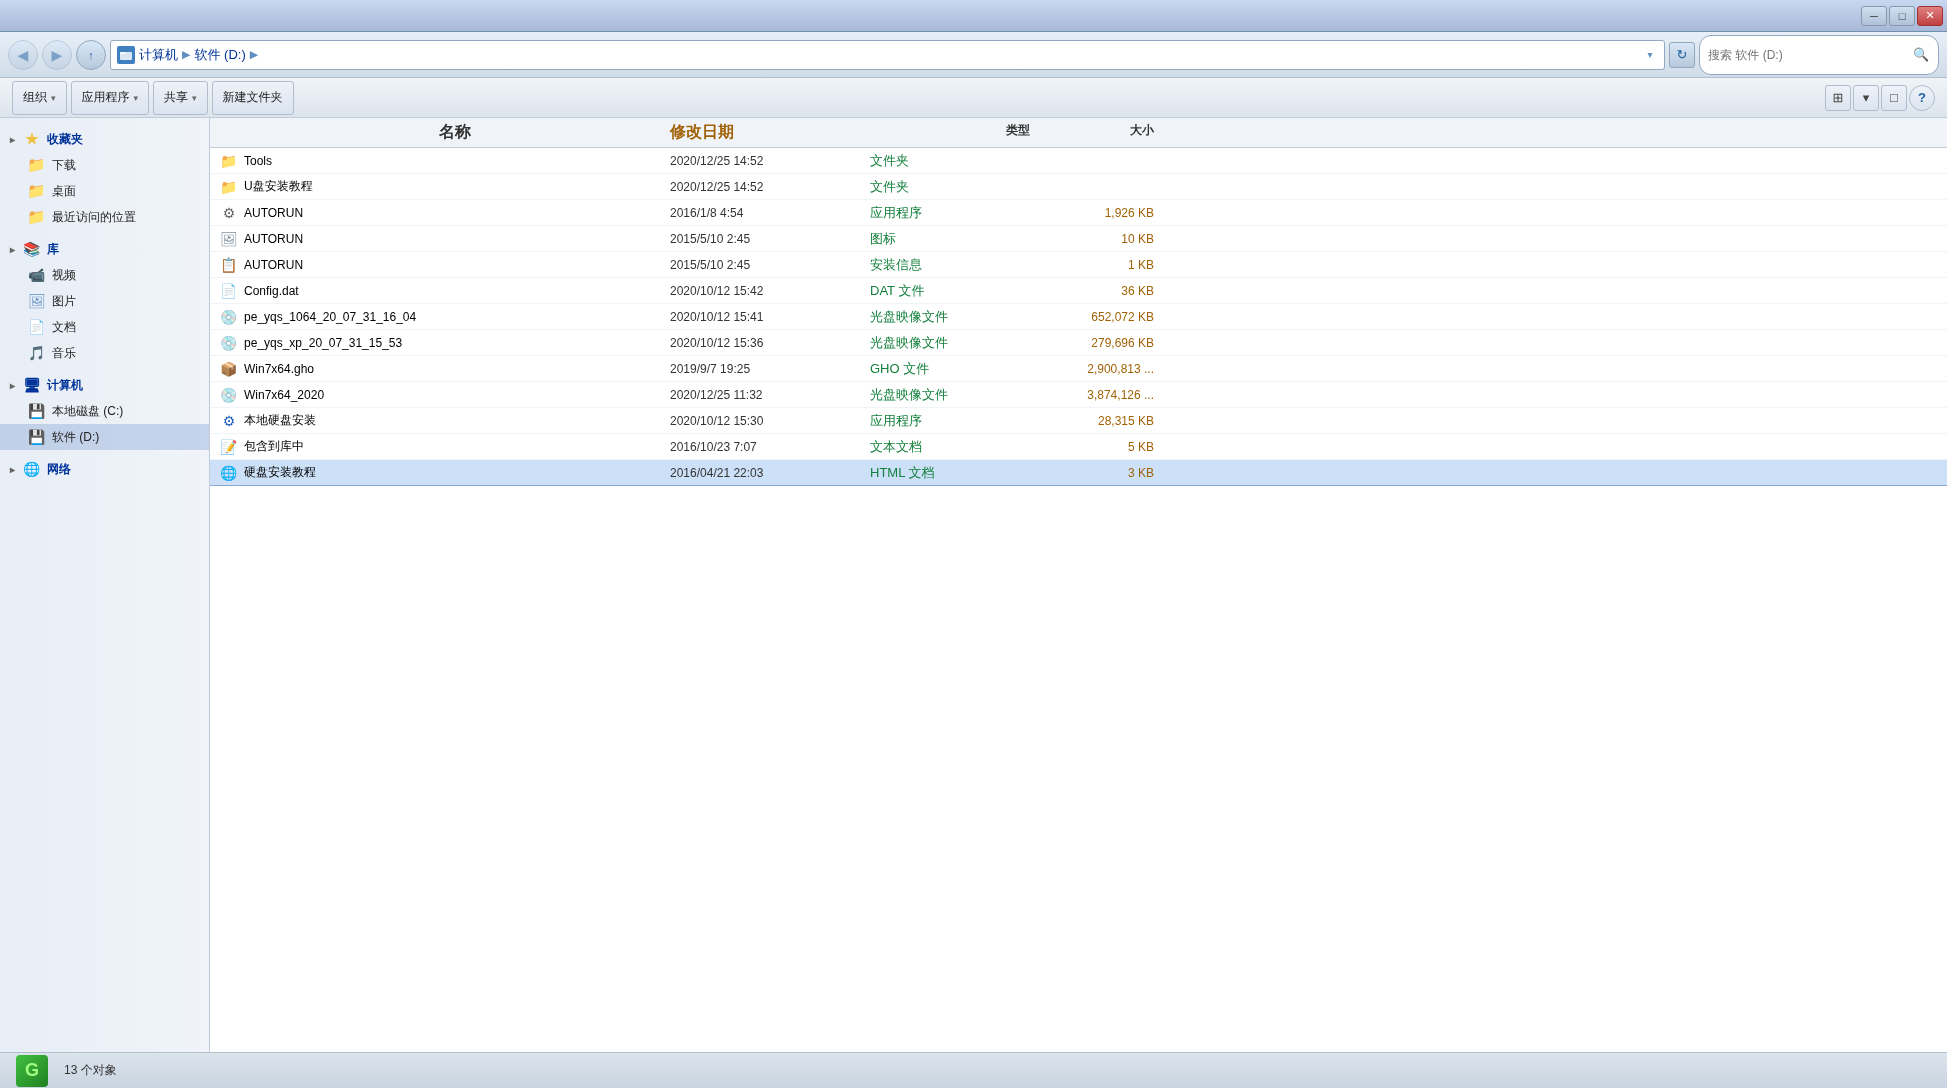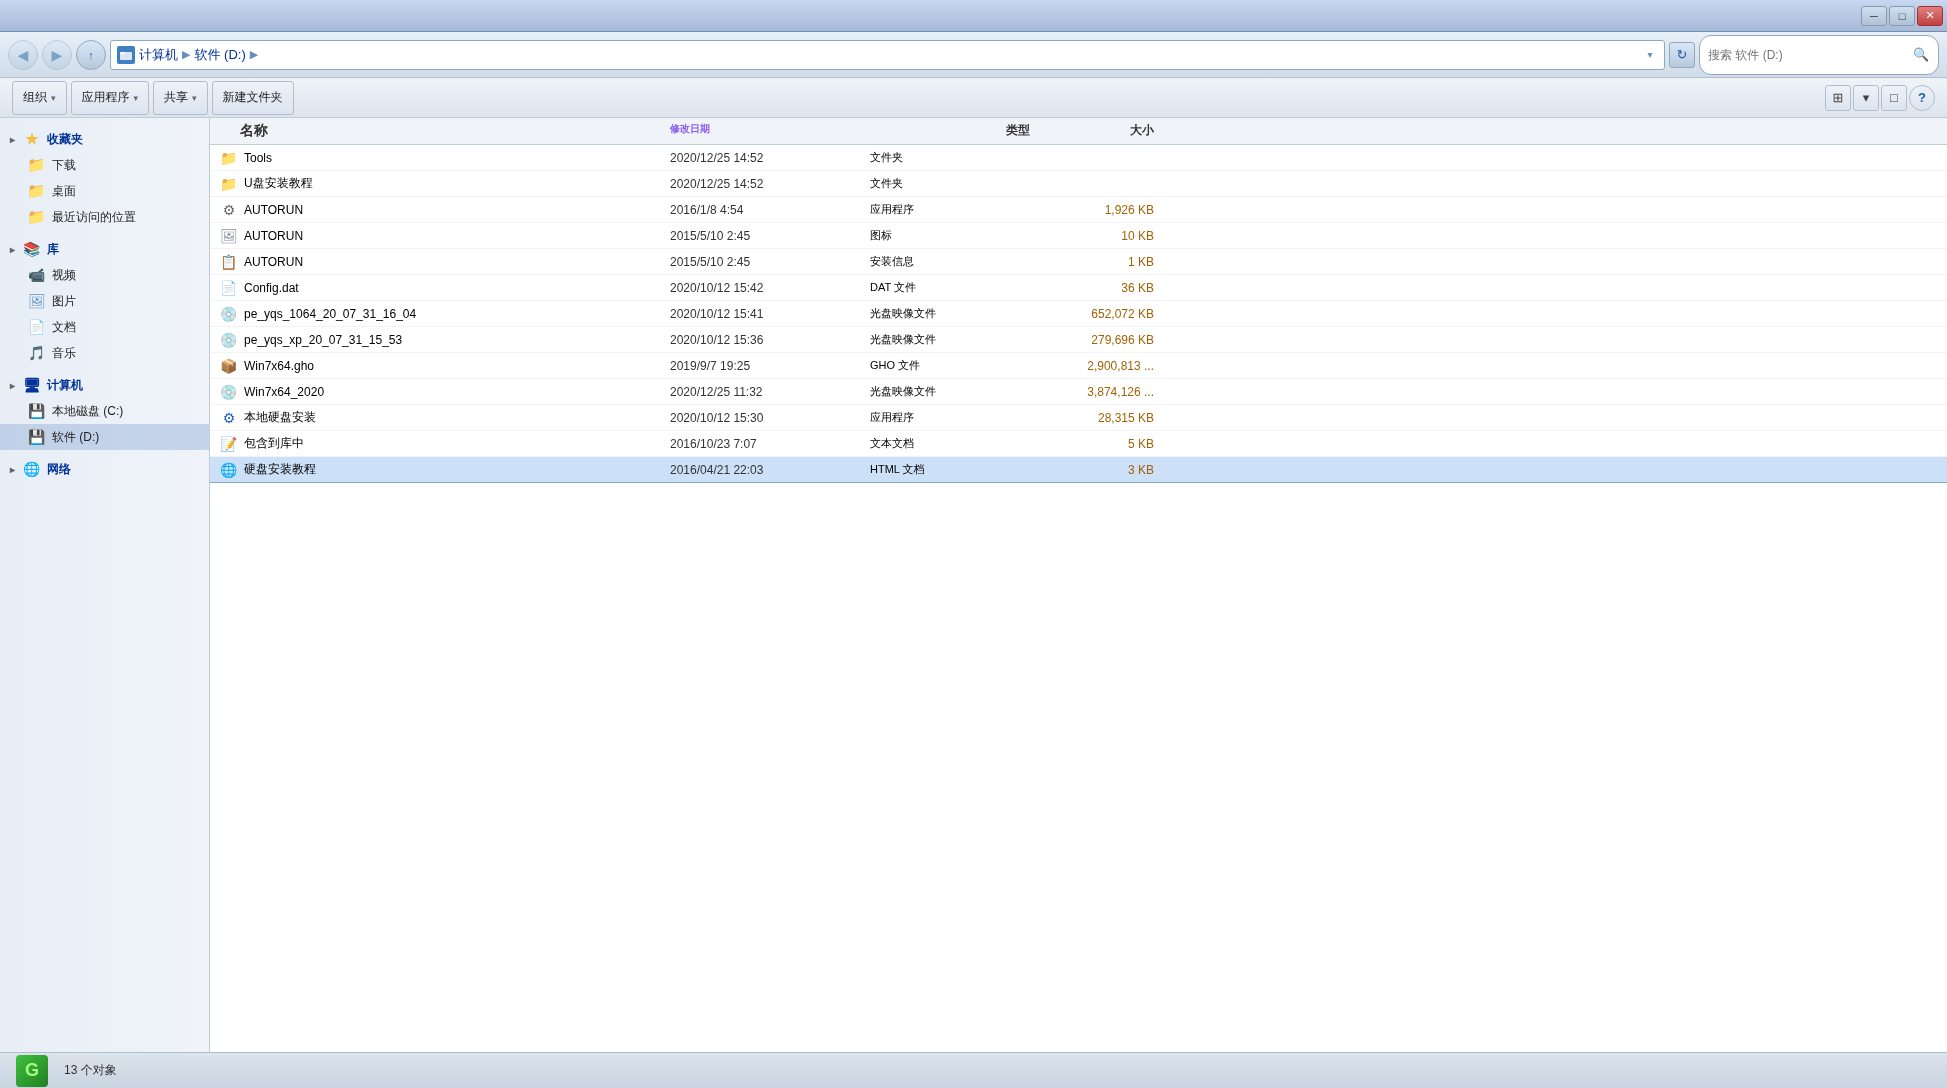--- a/index.html
+++ b/index.html
@@ -271,22 +271,22 @@
     }
     .file-list-header {
       display: flex;
       padding: 4px 0;
       border-bottom: 1px solid #c0ccd8;
       background: #f0f4f8;
       position: sticky;
       top: 0;
       z-index: 10;
     }
-    .col-name { width: 460px; padding-left: 30px; font-weight: bold; color: #333; font-size: 14px; cursor: pointer; flex-shrink: 0; }
-    .col-date { width: 200px; font-weight: bold; color: #8b5cf6; font-size: 10px; cursor: pointer; flex-shrink: 0; }
+    .col-name { width: 460px; padding-left: 30px; font-weight: bold; color: #333; font-size: 16px; cursor: pointer; flex-shrink: 0; text-align: center; }
+    .col-date { width: 200px; font-weight: bold; color: #a16207; font-size: 16px; cursor: pointer; flex-shrink: 0; }
     .col-type { width: 160px; font-weight: bold; color: #333; font-size: 12px; cursor: pointer; flex-shrink: 0; text-align: right; }
     .col-size { width: 140px; font-weight: bold; color: #333; font-size: 12px; cursor: pointer; flex-shrink: 0; text-align: right; padding-right: 16px; }
 
     .file-row {
       display: flex;
       align-items: center;
       height: 26px;
       border-bottom: 1px solid #f0f4f8;
       cursor: pointer;
     }
@@ -296,21 +296,21 @@
       display: flex;
       align-items: center;
       gap: 6px;
       padding-left: 10px;
       flex-shrink: 0;
       font-size: 12px;
       overflow: hidden;
       white-space: nowrap;
     }
     .file-cell-date { width: 200px; font-size: 12px; color: #333; flex-shrink: 0; }
-    .file-cell-type { width: 160px; font-size: 11px; color: #000000; flex-shrink: 0; }
+    .file-cell-type { width: 160px; font-size: 13px; color: #15803d; flex-shrink: 0; }
     .file-cell-size { width: 140px; font-size: 12px; color: #a16207; flex-shrink: 0; text-align: right; padding-right: 16px; }
 
     .file-icon {
       width: 18px;
       height: 18px;
       display: flex;
       align-items: center;
       justify-content: center;
       flex-shrink: 0;
       font-size: 14px;

